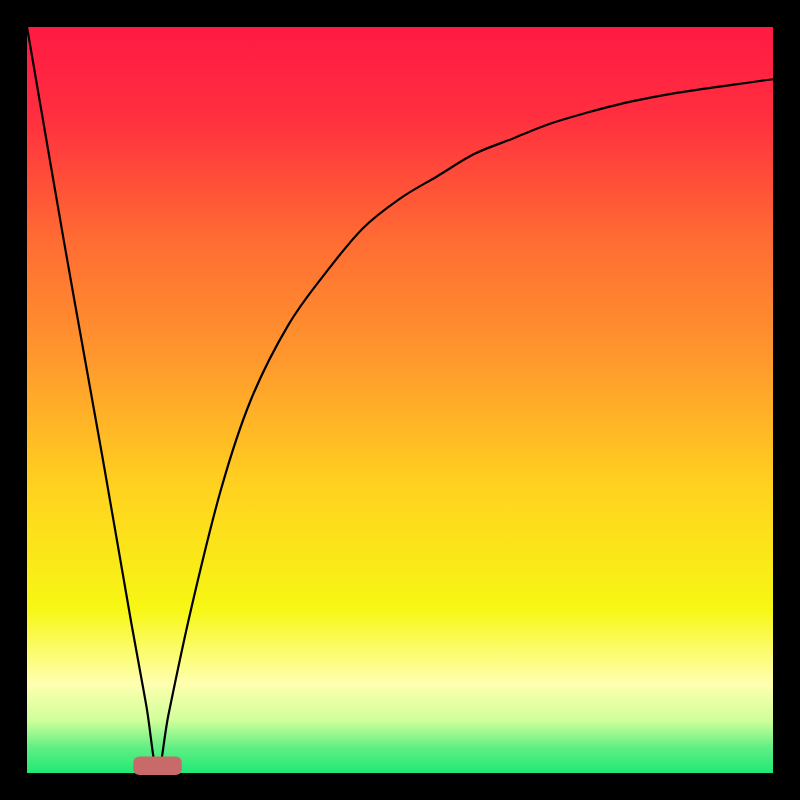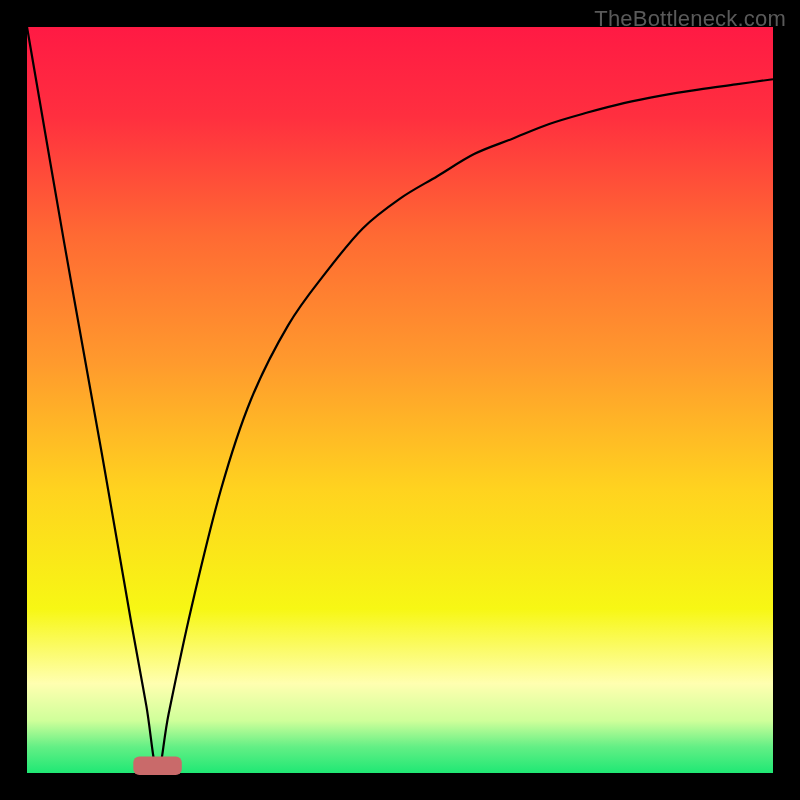--- a/index.html
+++ b/index.html
@@ -29,21 +29,20 @@
   }
   .bg-gradient {
     position: absolute;
     z-index: 1;
   }
 </style>
 </head>
 <body>
 <div class="frame">
 
-  <div class="watermark">TheBottleneck.com</div>
 
   <svg class="plot" viewBox="0 0 800 800">
     <defs>
       <linearGradient id="bgGrad" x1="0" y1="0" x2="0" y2="1">
 
       <stop offset="0%" stop-color="#ff1a44"></stop>
           <stop offset="12%" stop-color="#ff2f3f"></stop>
           <stop offset="28.000000000000004%" stop-color="#ff6a33"></stop>
           <stop offset="45%" stop-color="#ff9a2d"></stop>
           <stop offset="62%" stop-color="#ffd31f"></stop>

